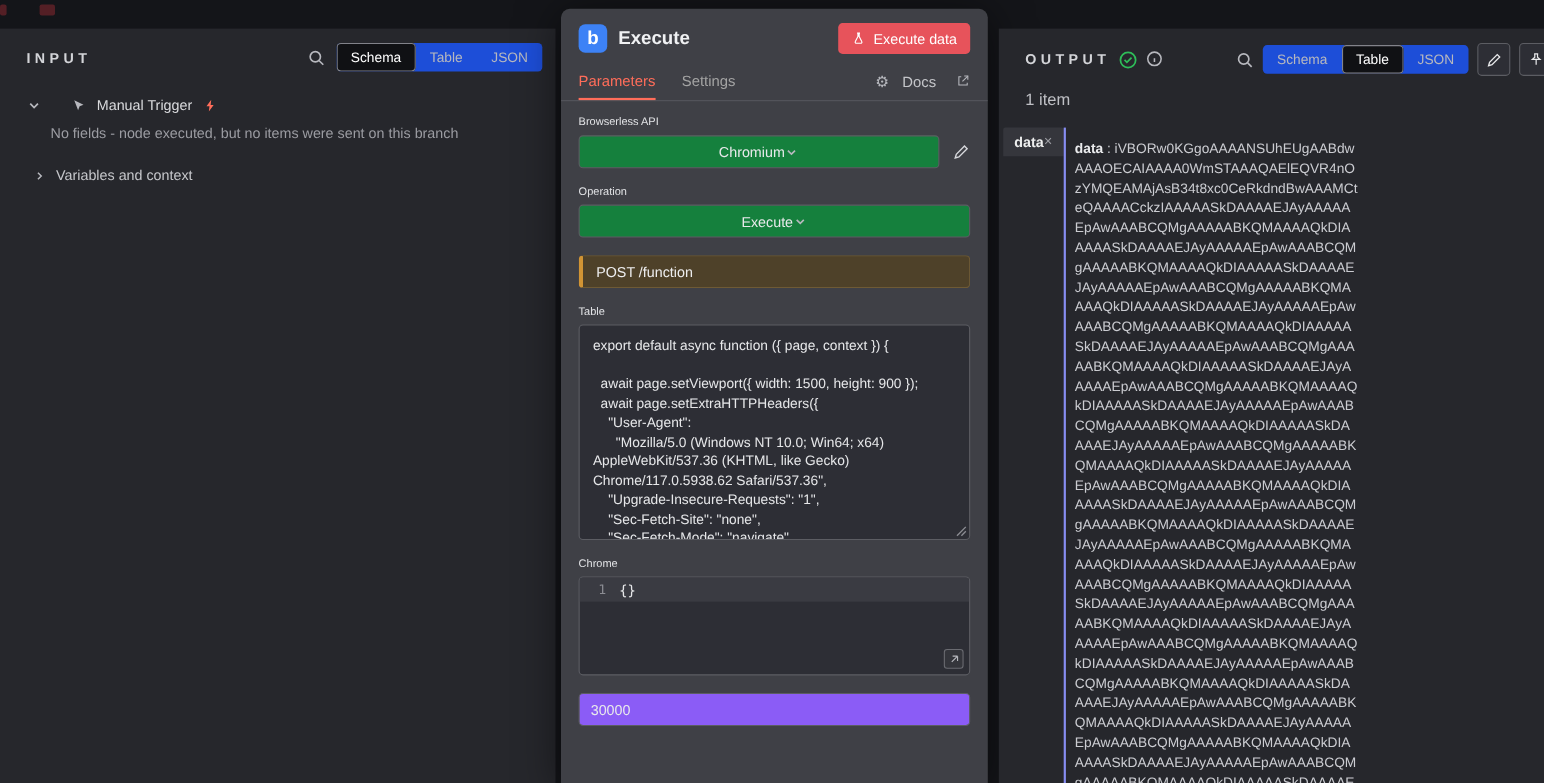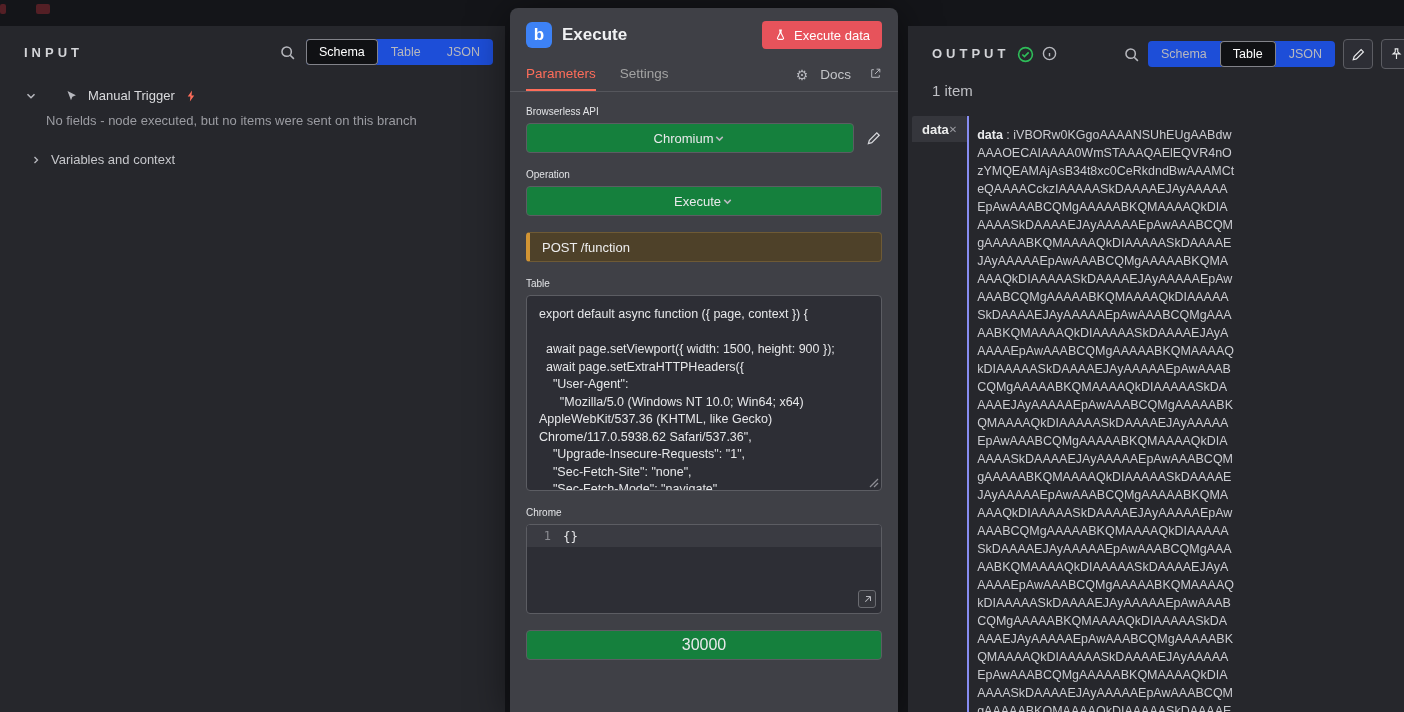--- a/index.html
+++ b/index.html
@@ -56,21 +56,21 @@
   .cred-row .select { flex:1; }
   .banner { height:30px; background:#4e4129; border:1px solid #6e5a35; border-left:4px solid #d19434; border-radius:4px; display:flex; align-items:center; padding:0 12px; font-size:13px; color:#ededee; }
   .code-area { display:block; width:100%; height:196px; background:#2d2e35; border:1px solid #5c5d63; border-radius:4px; color:#e6e7e9; font-family:"Liberation Sans","DejaVu Sans",sans-serif; font-size:12.5px; line-height:1.4; padding:10px 12px; resize:none; overflow:hidden; position:relative; }
   .code-wrap { position:relative; }
   .resize-grip { position:absolute; right:3px; bottom:3px; color:#8d8e94; }
   .ctx-editor { height:90px; background:#2d2e35; border:1px solid #5c5d63; border-radius:4px; position:relative; font-family:"DejaVu Sans Mono",monospace; overflow:hidden; }
   .ctx-line1 { display:flex; align-items:center; background:#3a3b42; height:22px; }
   .ctx-gutter { width:36px; text-align:right; padding-right:12px; color:#8b8c92; font-size:12px; }
   .ctx-code { color:#e6e7e9; font-size:12.5px; }
   .ctx-expand { position:absolute; right:5px; bottom:5px; width:18px; height:18px; border:1px solid #6a6b71; border-radius:3px; display:flex; align-items:center; justify-content:center; color:#b7b8be; background:#34353b; }
-  .text-input { width:100%; height:30px; background:#15803d; border:1px solid #5c5d63; border-radius:4px; color:#e8e9eb; font-size:16px; padding:0 10px; font-family:inherit;text-align:center; }
+  .text-input { width:100%; height:30px; background:#8b5cf6; border:1px solid #5c5d63; border-radius:4px; color:#e8e9eb; font-size:13px; padding:0 10px; font-family:inherit; }
 
   
   #right-panel { left:908px; right:0; overflow:hidden; }
   #right-panel .panel-head { padding-right:0; gap:8px; }
   .out-title-group { display:flex; align-items:flex-start; gap:8px; }
   .items-count { padding:4px 12px 0 12px; font-size:15px; color:#bfc0c5; }
   .out-table { position:absolute; left:4px; right:6px; top:90px; bottom:0; display:flex; flex-direction:row; }
   .t-head { height:26px; flex:0 0 26px; background:#35363c; display:flex; align-items:center; justify-content:space-between; padding:0 10px; font-size:13px; font-weight:bold; color:#eceded; border-radius:2px 2px 0 0; }
   .t-close { font-size:10px; font-weight:normal; color:#9b9ca2; }
   .t-body { flex:1; border-left:2px solid #878df2; padding:10px 10px 0 8px; overflow:hidden; }

